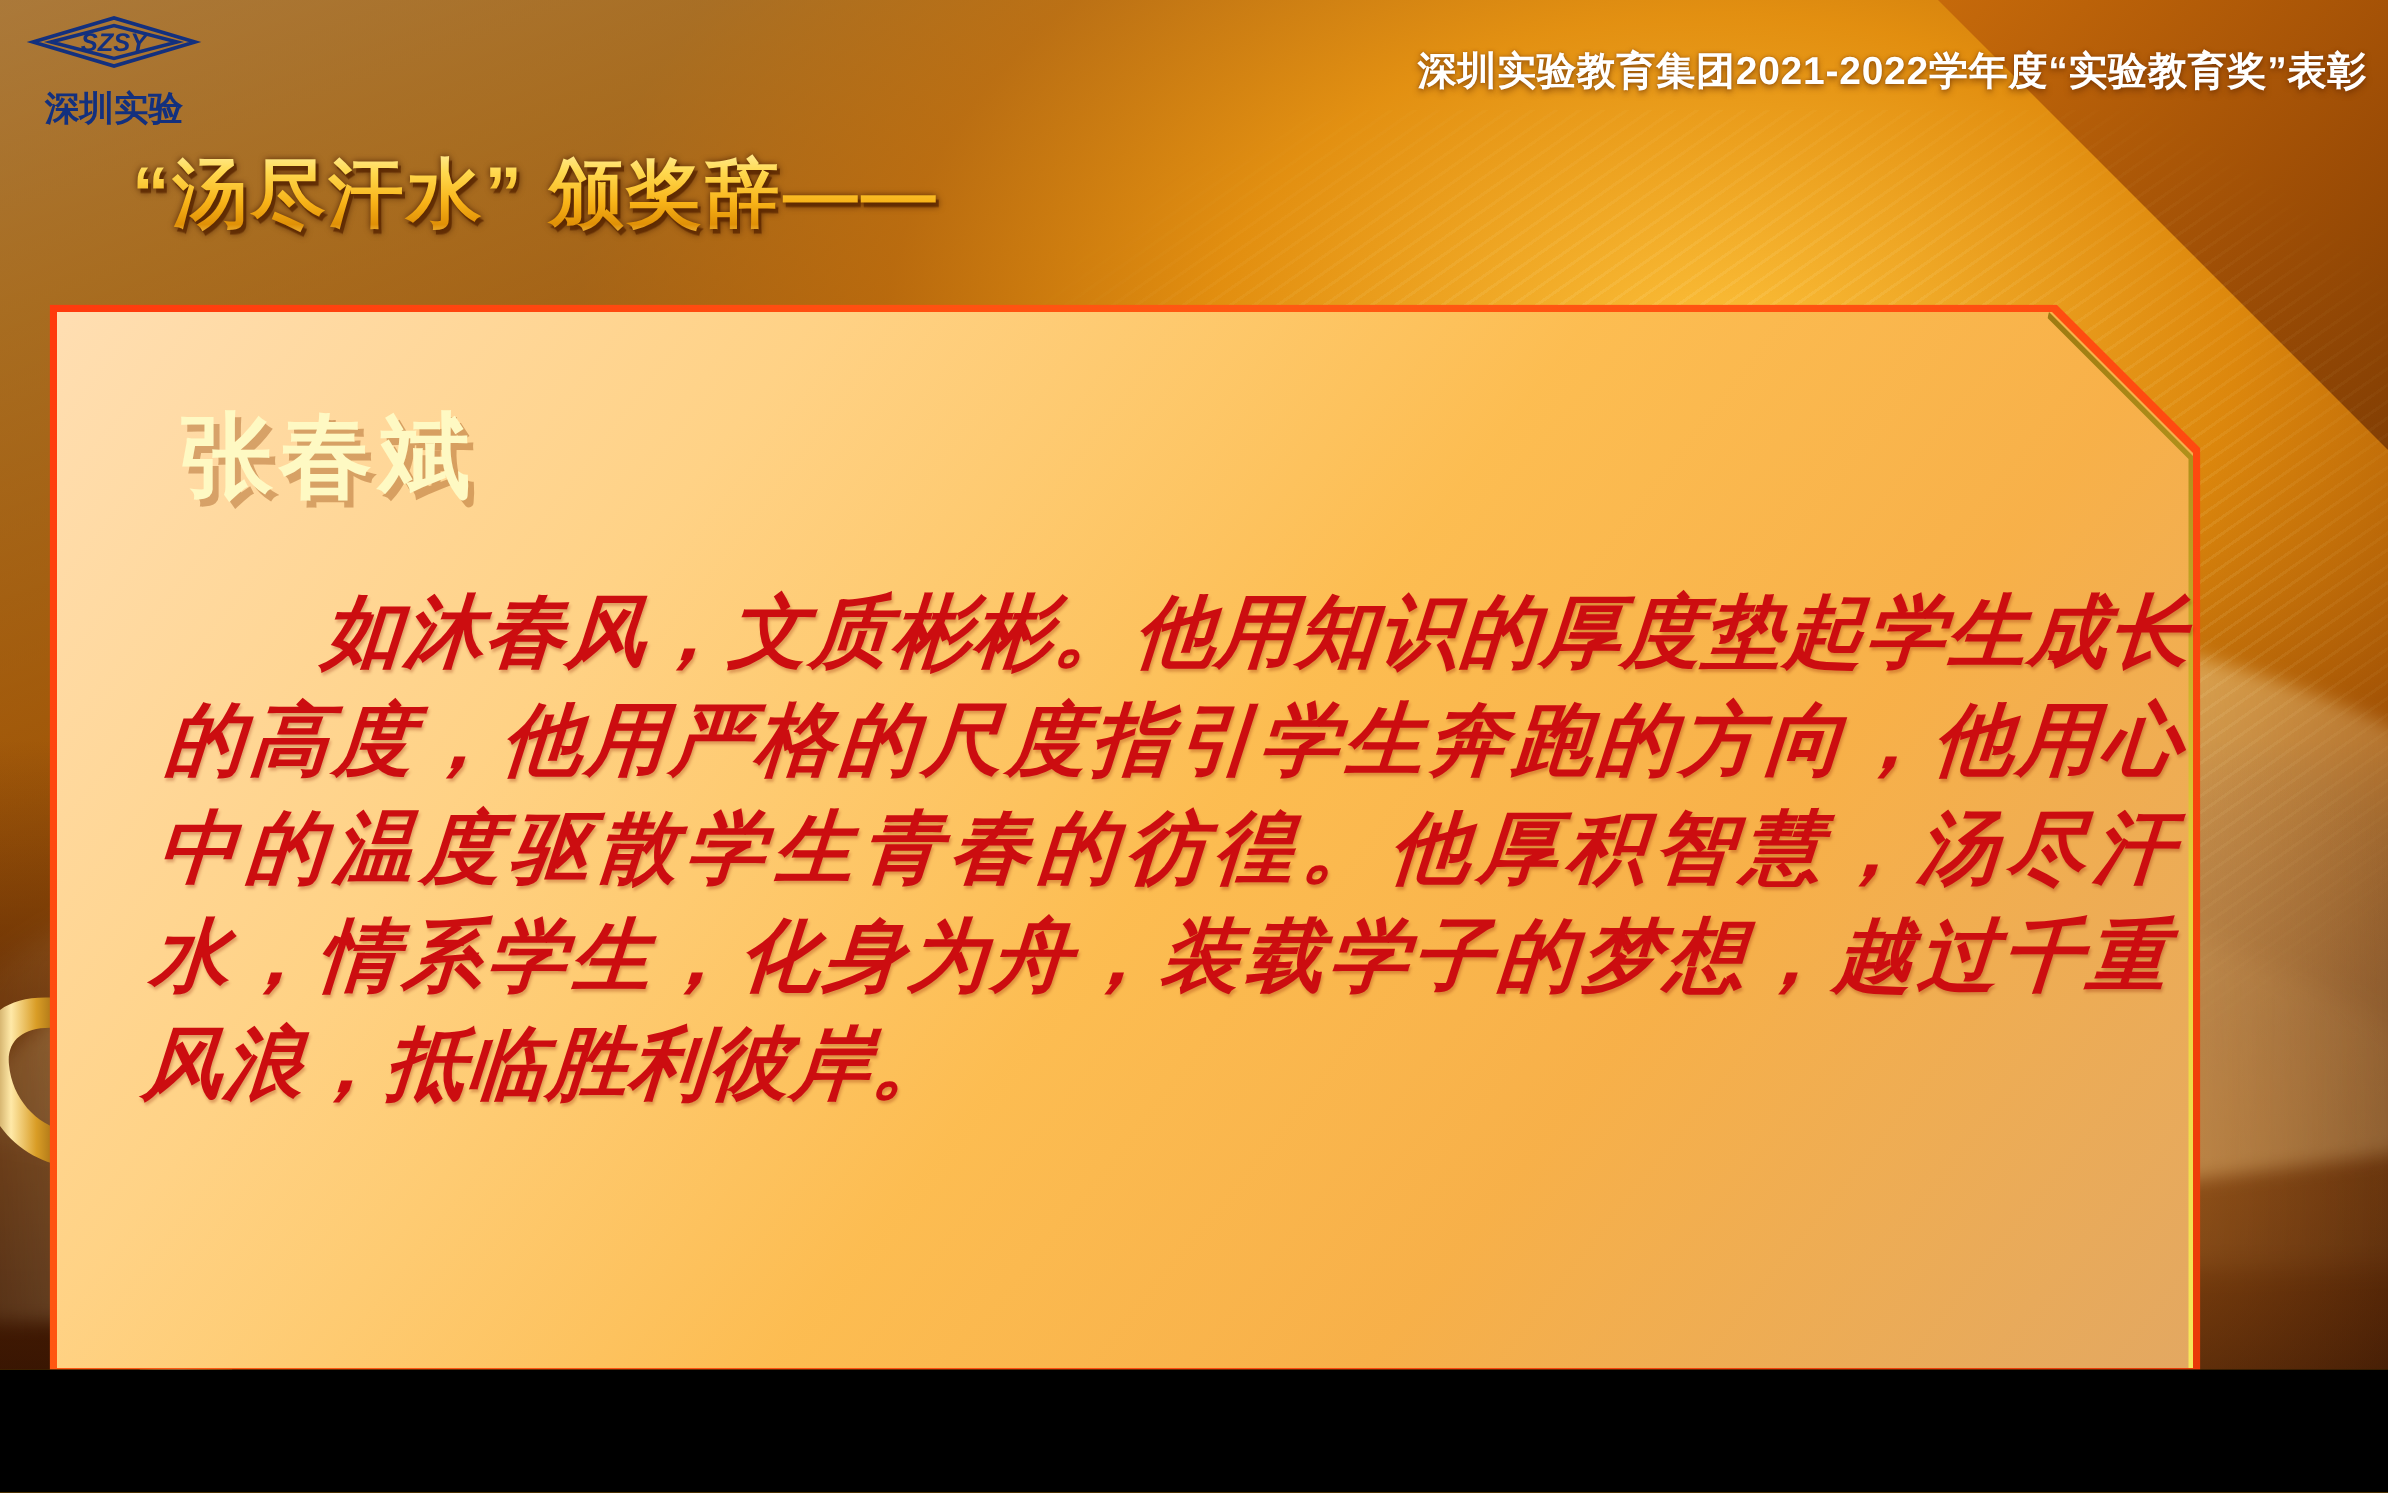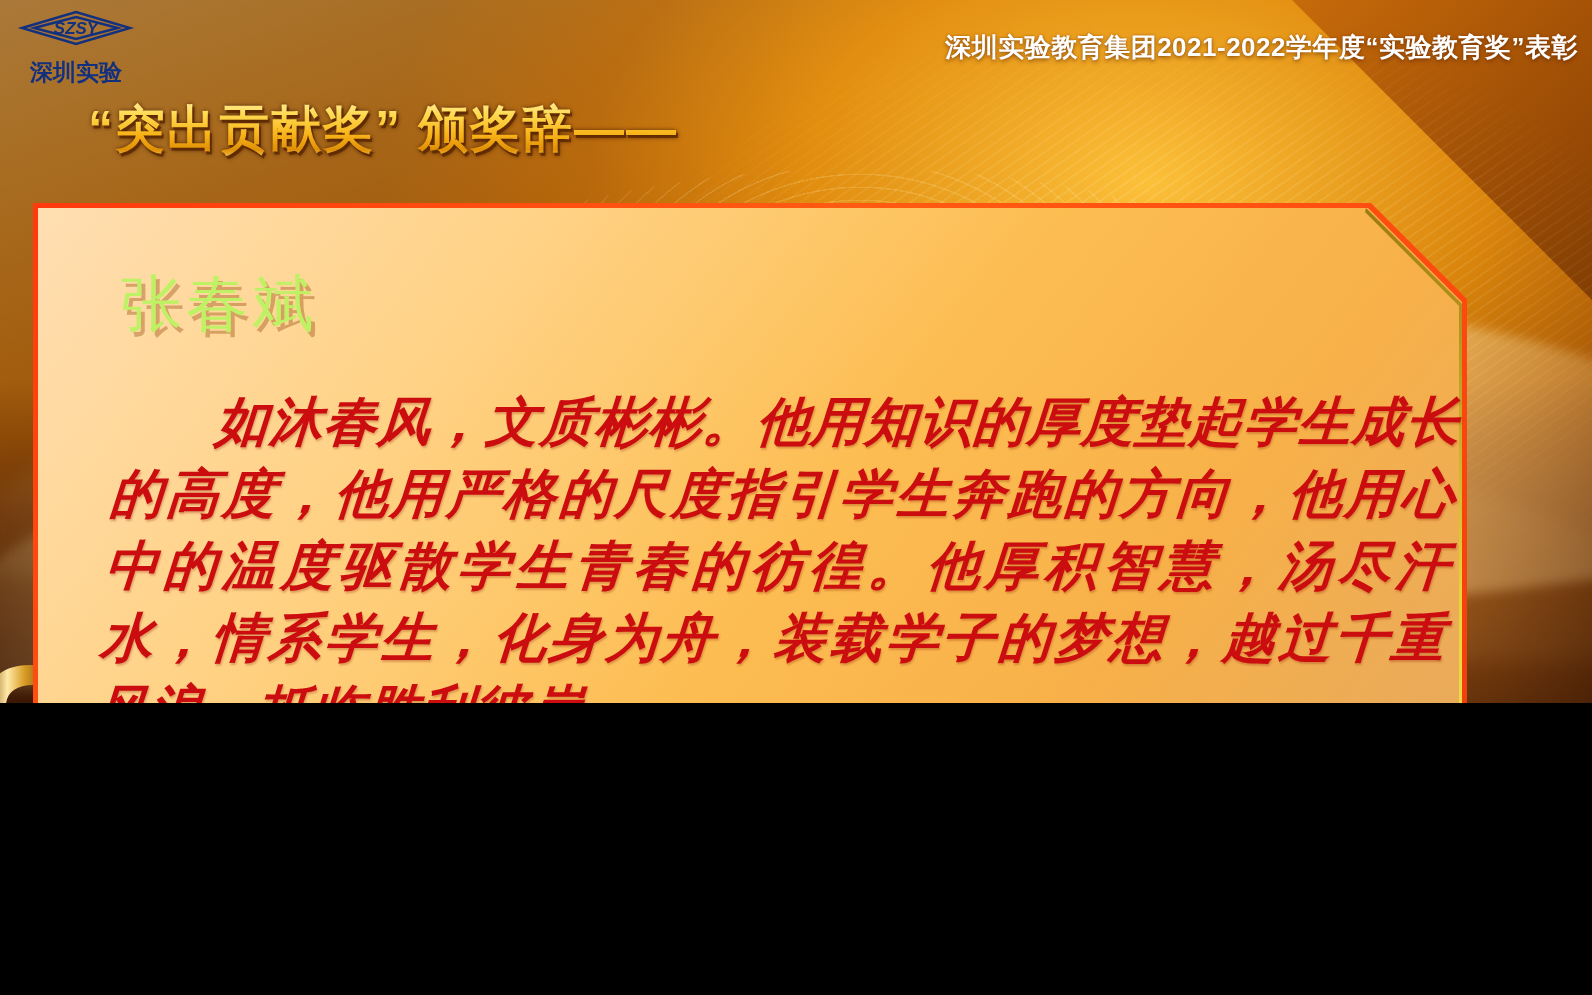--- a/index.html
+++ b/index.html
@@ -1,20 +1,20 @@
 <!DOCTYPE html>
 <html><head>
 <meta charset="utf-8">
 <style>
   html,body{margin:0;padding:0;background:#000;}
   body{font-family:"Liberation Sans","DejaVu Sans",sans-serif;}
 
   .slide{
     position:relative;
-    width:1592px;height:703px;
+    width:1592px;height:913px;
     overflow:hidden;
     background:#9b6505;
   }
 
   
   .bg-base{
     position:absolute;inset:0;
     background:
       radial-gradient(ellipse 900px 600px at 72% 26%, rgba(255,196,60,.95) 0%, rgba(226,141,14,.85) 38%, rgba(170,88,6,.75) 62%, rgba(120,52,4,.6) 85%),
       linear-gradient(160deg,#f6e08a 0%, #f0c24c 14%, #e09012 34%, #bb6406 55%, #8c4403 74%, #5d2a02 100%);
@@ -126,22 +126,22 @@
   .panel-edge-gold{
     position:absolute;left:5px;top:5px;right:5px;bottom:5px;
     clip-path:polygon(calc(100% - 96px) 0, 100% 96px, 100% 100%, calc(100% - 3px) 100%, calc(100% - 3px) 98px, calc(100% - 97px) 4px);
     background:linear-gradient(180deg,#9d7a10,#e8d23a 55%,#f7e95b);
   }
 
   .panel-content{position:absolute;inset:0;}
 
   .honoree-name{
     position:absolute;left:120px;top:262px;
-    font-size:62px;font-weight:normal;
-    color:#bef264;
+    font-size:62px;font-weight:bold;
+    color:#fef9c3;
     letter-spacing:4px;
     text-shadow:4px 5px 0 rgba(150,70,10,.38);
   }
 
   .citation{
     position:absolute;left:118px;top:385px;width:1345px;
     color:#cc0d10;
     font-family:"DejaVu Serif","Liberation Serif",serif;
     font-size:53px;
     font-weight:bold;
@@ -204,21 +204,21 @@
         <polygon points="8,22 62,6 116,22 62,38"></polygon>
         <polygon points="20,22 62,11 104,22 62,33"></polygon>
       </g>
       <text x="62" y="28" text-anchor="middle" font-family="'Liberation Sans',sans-serif" font-size="17" font-weight="bold" font-style="italic" fill="#13307e">SZSY</text>
       <text x="62" y="74" text-anchor="middle" font-family="'DejaVu Serif',serif" font-size="23" font-weight="bold" fill="#13307e">深圳实验</text>
     </svg>
   </div>
 
   <div class="header-title">深圳实验教育集团2021-2022学年度“实验教育奖”表彰</div>
 
-  <div class="slide-title">“突出贡献奖” 颁奖辞——</div>
+  <div class="slide-title">“汤尽汗水” 颁奖辞——</div>
 
   <div class="panel-wrap">
     <div class="panel-border"></div>
     <div class="panel-inner"></div>
     <div class="panel-edge-gold"></div>
   </div>
 
   <div class="panel-content">
     <div class="honoree-name">张春斌</div>
 

